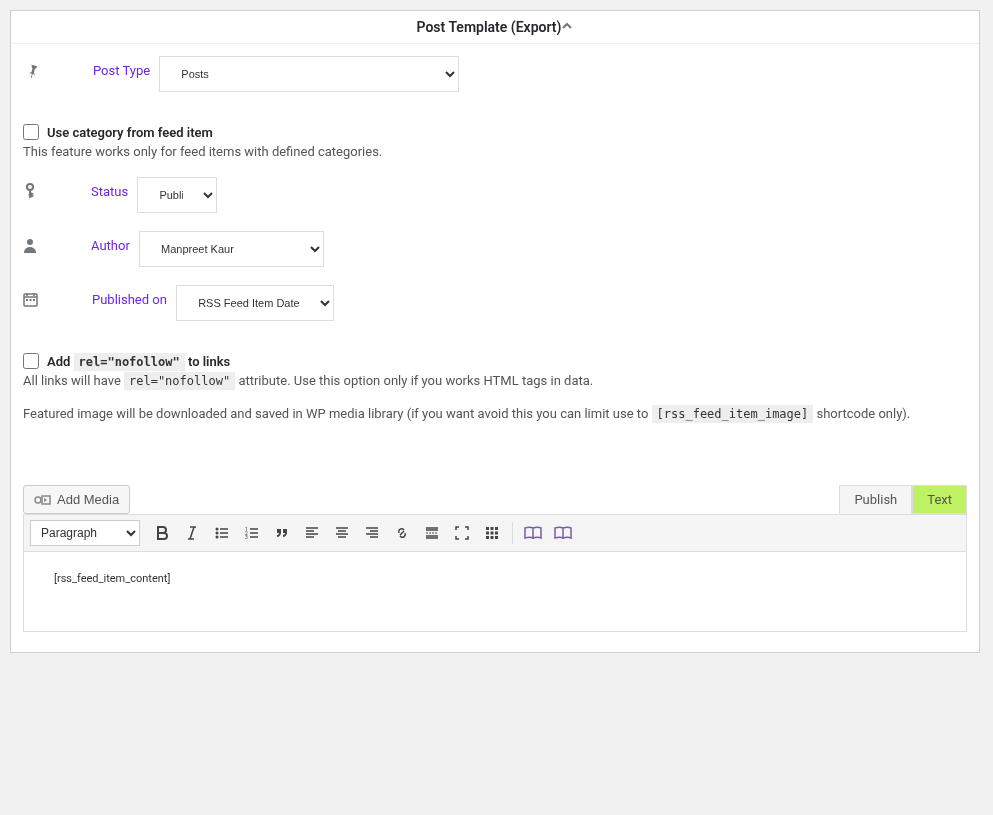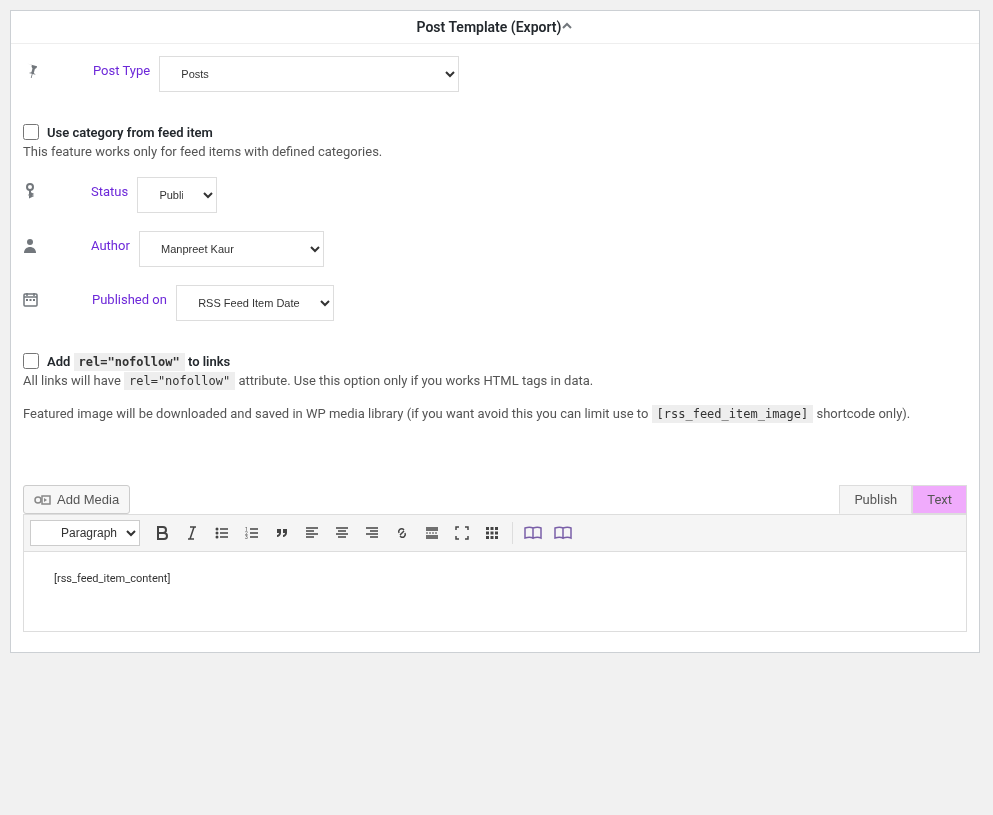--- a/index.html
+++ b/index.html
@@ -24,24 +24,24 @@
 .checkbox-row { display: flex; align-items: center; margin-bottom: 4px; margin-top: 32px; }
 input[type="checkbox"] { width: 16px; height: 16px; border: 1px solid #b4b9be; margin-right: 8px; cursor: pointer; }
 .checkbox-label { font-weight: 600; color: #23282d; }
 code { background: #eee; padding: 2px 5px; font-family: Consolas, Monaco, monospace; font-size: 12px; color: #333; }
 .spacer { height: 30px; }
 .title-input { width: 100%; font-size: 22px; padding: 8px 12px; border: 1px solid #ddd; background: #fff; color: #333; height: 44px; }
 .media-row { display: flex; justify-content: space-between; margin-top: 16px; margin-bottom: 0; }
 .add-media-btn { display: inline-flex; align-items: center; background: #f7f7f7; border: 1px solid #ccc; border-radius: 3px; padding: 5px 10px; font-size: 13px; cursor: pointer; color: #555; }
 .add-media-btn svg { margin-right: 5px; }
 .tabs { display: flex; }
-.tab { padding: 6px 14px; border: 1px solid #ddd; background: #f0abfc; font-size: 13px; cursor: pointer; color: #555; }
+.tab { padding: 6px 14px; border: 1px solid #ddd; background: #bef264; font-size: 13px; cursor: pointer; color: #555; }
 .tab.active { background: #f5f5f5; border-bottom-color: #f5f5f5; color: #555; }
 .editor-toolbar { background: #f5f5f5; border: 1px solid #ddd; border-top: 1px solid #ddd; padding: 4px 6px; display: flex; align-items: center; gap: 2px; }
-.format-select { background: #fff; border: 1px solid #ccc; padding: 2px 6px; font-size: 12px; width: 110px; height: 26px; margin-right: 6px; text-align: right; }
+.format-select { background: #fff; border: 1px solid #ccc; padding: 2px 6px; font-size: 12px; width: 110px; height: 26px; margin-right: 6px; }
 .toolbar-btn { width: 28px; height: 28px; display: inline-flex; align-items: center; justify-content: center; cursor: pointer; border-radius: 2px; }
 .toolbar-divider { width: 1px; height: 22px; background: #ddd; margin: 0 4px; }
 .editor-content { border: 1px solid #ddd; border-top: none; background: #fff; padding: 20px 30px; min-height: 80px; font-size: 11px; color: #333; }
 .icon-gray { fill: #72777c; }
 </style>
 </head>
 <body>
 
 <div class="meta-box">
   <div class="meta-box-header">

